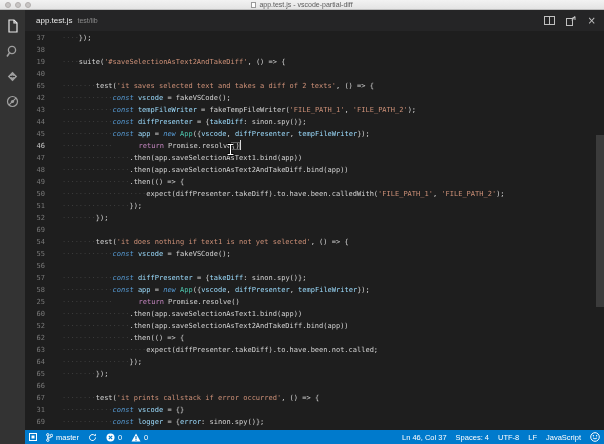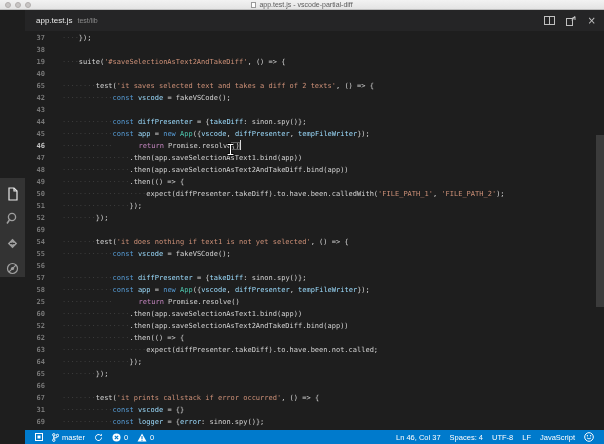--- a/index.html
+++ b/index.html
@@ -10,21 +10,21 @@
   .titlebar { position:relative; height:10px; background:linear-gradient(#f2f2f2,#e4e4e4);
               border-bottom:1px solid #bdbdbd; }
   .lights { position:absolute; left:5px; top:2px; display:flex; gap:4px; }
   .light { width:6px; height:6px; border-radius:50%; background:#c8c5c4; border:1px solid #b2aead; }
   .mac-title { position:absolute; left:0; right:0; top:0; height:10px; text-align:center;
                font-size:7px; line-height:10px; color:#5c5c5c; }
   .mac-title .doc-glyph { display:inline-block; width:5px; height:6px; border:1px solid #9a9a9a;
                background:#fff; vertical-align:-1px; margin-right:3px; }
 
   
-  .app { display:flex; height:434px;align-items:center; }
+  .app { display:flex; height:434px; }
   .activitybar { width:25px; background:#333333; display:flex; flex-direction:column;
                  align-items:center; padding-top:8px; gap:9px; flex-shrink:0; }
   .ab-item { width:16px; height:16px; display:flex; align-items:center; justify-content:center;
              opacity:.6; cursor:pointer; }
   .ab-item.active { opacity:1; }
   .ab-item svg { display:block; }
 
   .main { flex:1; display:flex; flex-direction:column; min-width:0; }
 
   
@@ -34,42 +34,42 @@
   .tab-path  { font-size:7px; color:#8a8a8a; margin-left:5px; }
   .tab-actions { margin-left:auto; display:flex; align-items:center; gap:11px; }
   .tab-actions .icon { color:#c0c0c0; display:flex; align-items:center; cursor:pointer; }
   .close-x { color:#c0c0c0; font-size:10px; line-height:10px; font-family:"DejaVu Sans",sans-serif; }
 
   
   .editor { position:relative; height:399px; background:#1e1e1e; overflow:hidden; }
   .lines { position:absolute; top:1px; left:0; right:0; }
   .line { display:flex; height:12px; line-height:12px;
           font-family:"DejaVu Sans Mono", monospace; font-size:7px; white-space:pre; }
-  .ln { width:28px; text-align:right; padding-right:8px; color:#787878; flex-shrink:0;font-weight:bold; }
+  .ln { width:28px; text-align:right; padding-right:8px; color:#787878; flex-shrink:0; }
   .ln.cur { color:#c6c6c6; }
   .code { padding-left:9px; }
   .ws { color:#404040; }
   .tk-fg   { color:#d4d4d4; }
-  .tk-kw   { color:#569cd6; }
+  .tk-kw   { color:#569cd6;font-style:italic; }
   .tk-ctrl { color:#c586c0;padding-left:26px; }
   .tk-str  { color:#ce9178; }
   .tk-var  { color:#9cdcfe; }
   .tk-cls  { color:#4ec9b0; }
   .tk-brkt { color:#d4d4d4; outline:1px solid #5f5f5f; outline-offset:-1px; }
   .caret { display:inline-block; width:1px; height:10px; background:#d8d8d8;
            vertical-align:-2px; }
 
   .scrollbar { position:absolute; top:104px; right:0; width:8px; height:172px;
                background:rgba(121,121,121,0.32); cursor:pointer; }
 
   .mouse-cursor { position:absolute; left:201px; top:111px; z-index:50; pointer-events:none; }
 
   
   .statusbar { height:14px; background:#007acc; display:flex; align-items:center;
-               color:#ffffff; font-size:7.5px; padding:0 10px; }
+               color:#ffffff; font-size:7.5px; padding:0 4px; }
   .sb-left, .sb-right { display:flex; align-items:center; gap:9px; }
   .sb-right { margin-left:auto; }
   .sb-item { display:flex; align-items:center; gap:3px; cursor:pointer; white-space:nowrap; }
   .sb-item svg { display:block; }
 </style>
 </head>
 <body>
 
 <div class="titlebar">
   <div class="lights">
@@ -143,21 +143,21 @@
     </div>
 
     <div class="editor">
       <div class="lines">
           <div class="line"><div class="ln">37</div><div class="code"><span class="ws">····</span><span class="tk-fg">});</span></div></div>
           <div class="line"><div class="ln">38</div><div class="code"></div></div>
           <div class="line"><div class="ln">19</div><div class="code"><span class="ws">····</span><span class="tk-fg">suite(</span><span class="tk-str">'#saveSelectionAsText2AndTakeDiff'</span><span class="tk-fg">, () =&gt; {</span></div></div>
           <div class="line"><div class="ln">40</div><div class="code"></div></div>
           <div class="line"><div class="ln">65</div><div class="code"><span class="ws">········</span><span class="tk-fg">test(</span><span class="tk-str">'it saves selected text and takes a diff of 2 texts'</span><span class="tk-fg">, () =&gt; {</span></div></div>
           <div class="line"><div class="ln">42</div><div class="code"><span class="ws">············</span><span class="tk-kw">const </span><span class="tk-var">vscode</span><span class="tk-fg"> = fakeVSCode();</span></div></div>
-          <div class="line"><div class="ln">43</div></div>
+          <div class="line"><div class="ln">43</div><div class="code"><span class="ws">············</span><span class="tk-kw">const </span><span class="tk-var">tempFileWriter</span><span class="tk-fg"> = fakeTempFileWriter(</span><span class="tk-str">'FILE_PATH_1'</span><span class="tk-fg">, </span><span class="tk-str">'FILE_PATH_2'</span><span class="tk-fg">);</span></div></div>
           <div class="line"><div class="ln">44</div><div class="code"><span class="ws">············</span><span class="tk-kw">const </span><span class="tk-var">diffPresenter</span><span class="tk-fg"> = {</span><span class="tk-var">takeDiff</span><span class="tk-fg">: sinon.spy()};</span></div></div>
           <div class="line"><div class="ln">45</div><div class="code"><span class="ws">············</span><span class="tk-kw">const </span><span class="tk-var">app</span><span class="tk-fg"> = </span><span class="tk-kw">new </span><span class="tk-cls">App</span><span class="tk-fg">({</span><span class="tk-var">vscode</span><span class="tk-fg">, </span><span class="tk-var">diffPresenter</span><span class="tk-fg">, </span><span class="tk-var">tempFileWriter</span><span class="tk-fg">});</span></div></div>
           <div class="line"><div class="ln cur">46</div><div class="code"><span class="ws">············</span><span class="tk-ctrl">return </span><span class="tk-fg">Promise.resolve</span><span class="tk-brkt">()</span><span class="caret"></span></div></div>
           <div class="line"><div class="ln">47</div><div class="code"><span class="ws">················</span><span class="tk-fg">.then(app.saveSelectionAsText1.bind(app))</span></div></div>
           <div class="line"><div class="ln">48</div><div class="code"><span class="ws">················</span><span class="tk-fg">.then(app.saveSelectionAsText2AndTakeDiff.bind(app))</span></div></div>
           <div class="line"><div class="ln">49</div><div class="code"><span class="ws">················</span><span class="tk-fg">.then(() =&gt; {</span></div></div>
           <div class="line"><div class="ln">50</div><div class="code"><span class="ws">····················</span><span class="tk-fg">expect(diffPresenter.takeDiff).to.have.been.calledWith(</span><span class="tk-str">'FILE_PATH_1'</span><span class="tk-fg">, </span><span class="tk-str">'FILE_PATH_2'</span><span class="tk-fg">);</span></div></div>
           <div class="line"><div class="ln">51</div><div class="code"><span class="ws">················</span><span class="tk-fg">});</span></div></div>
           <div class="line"><div class="ln">52</div><div class="code"><span class="ws">········</span><span class="tk-fg">});</span></div></div>
           <div class="line"><div class="ln">69</div><div class="code"></div></div>

